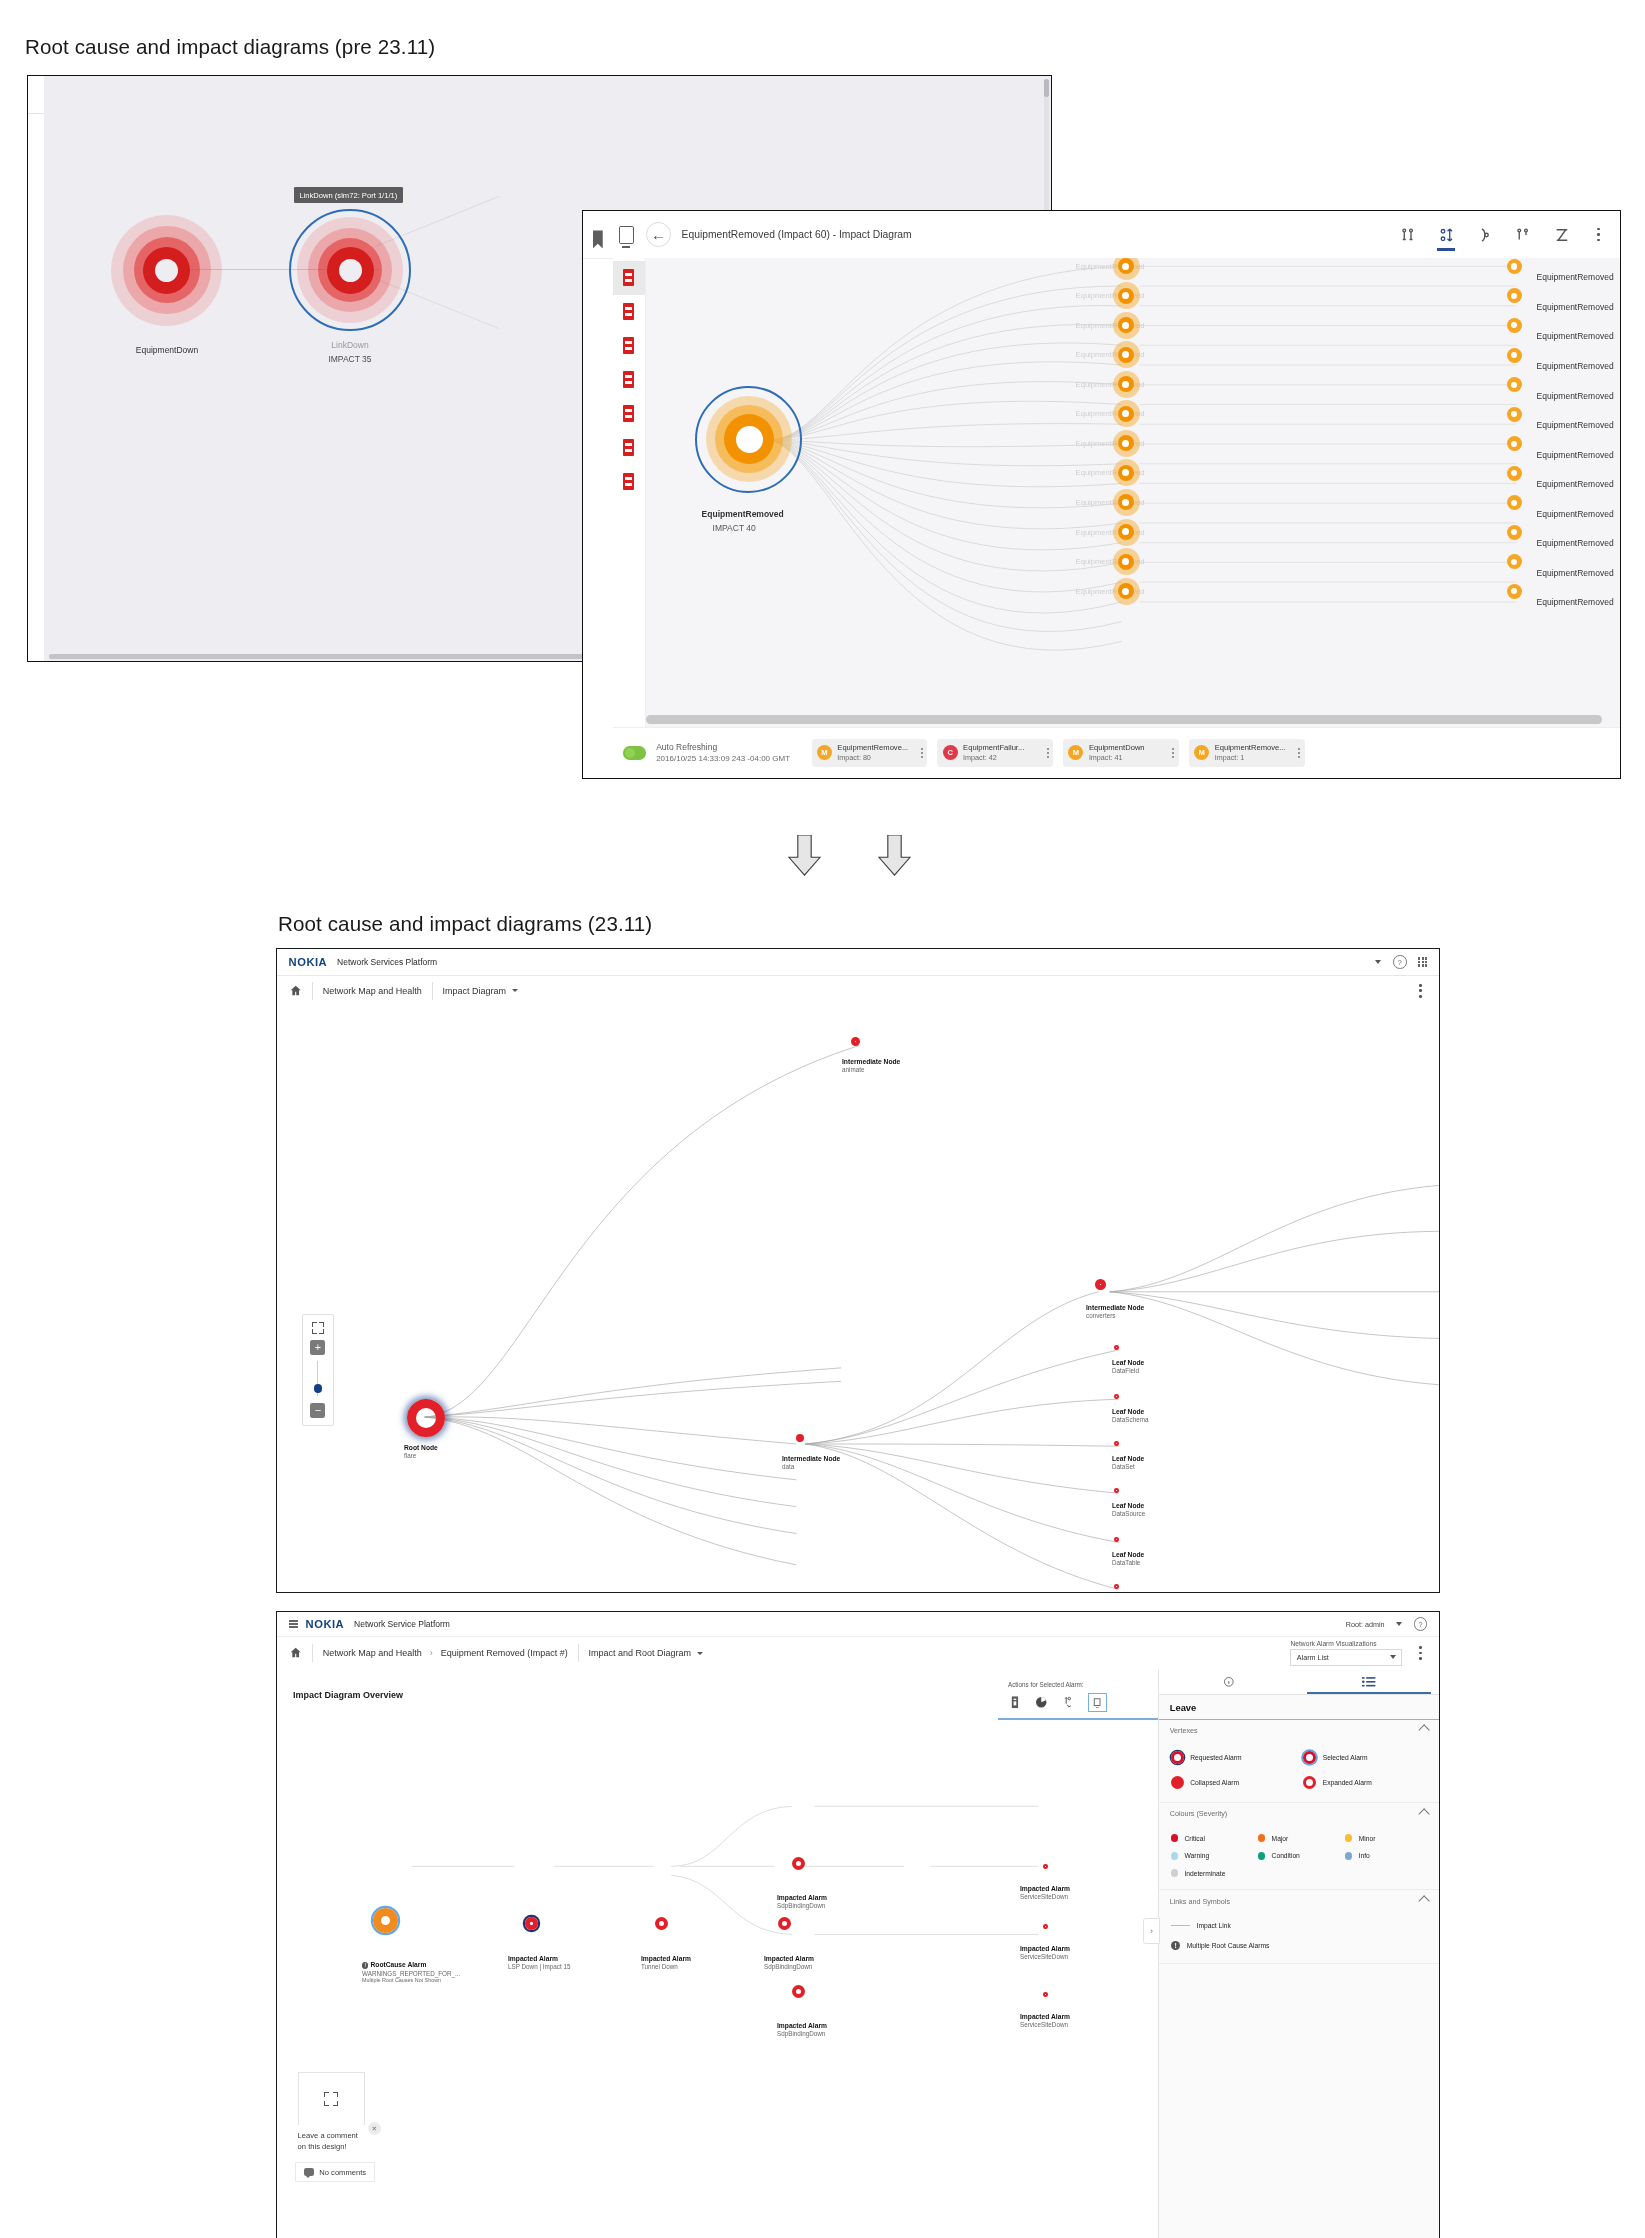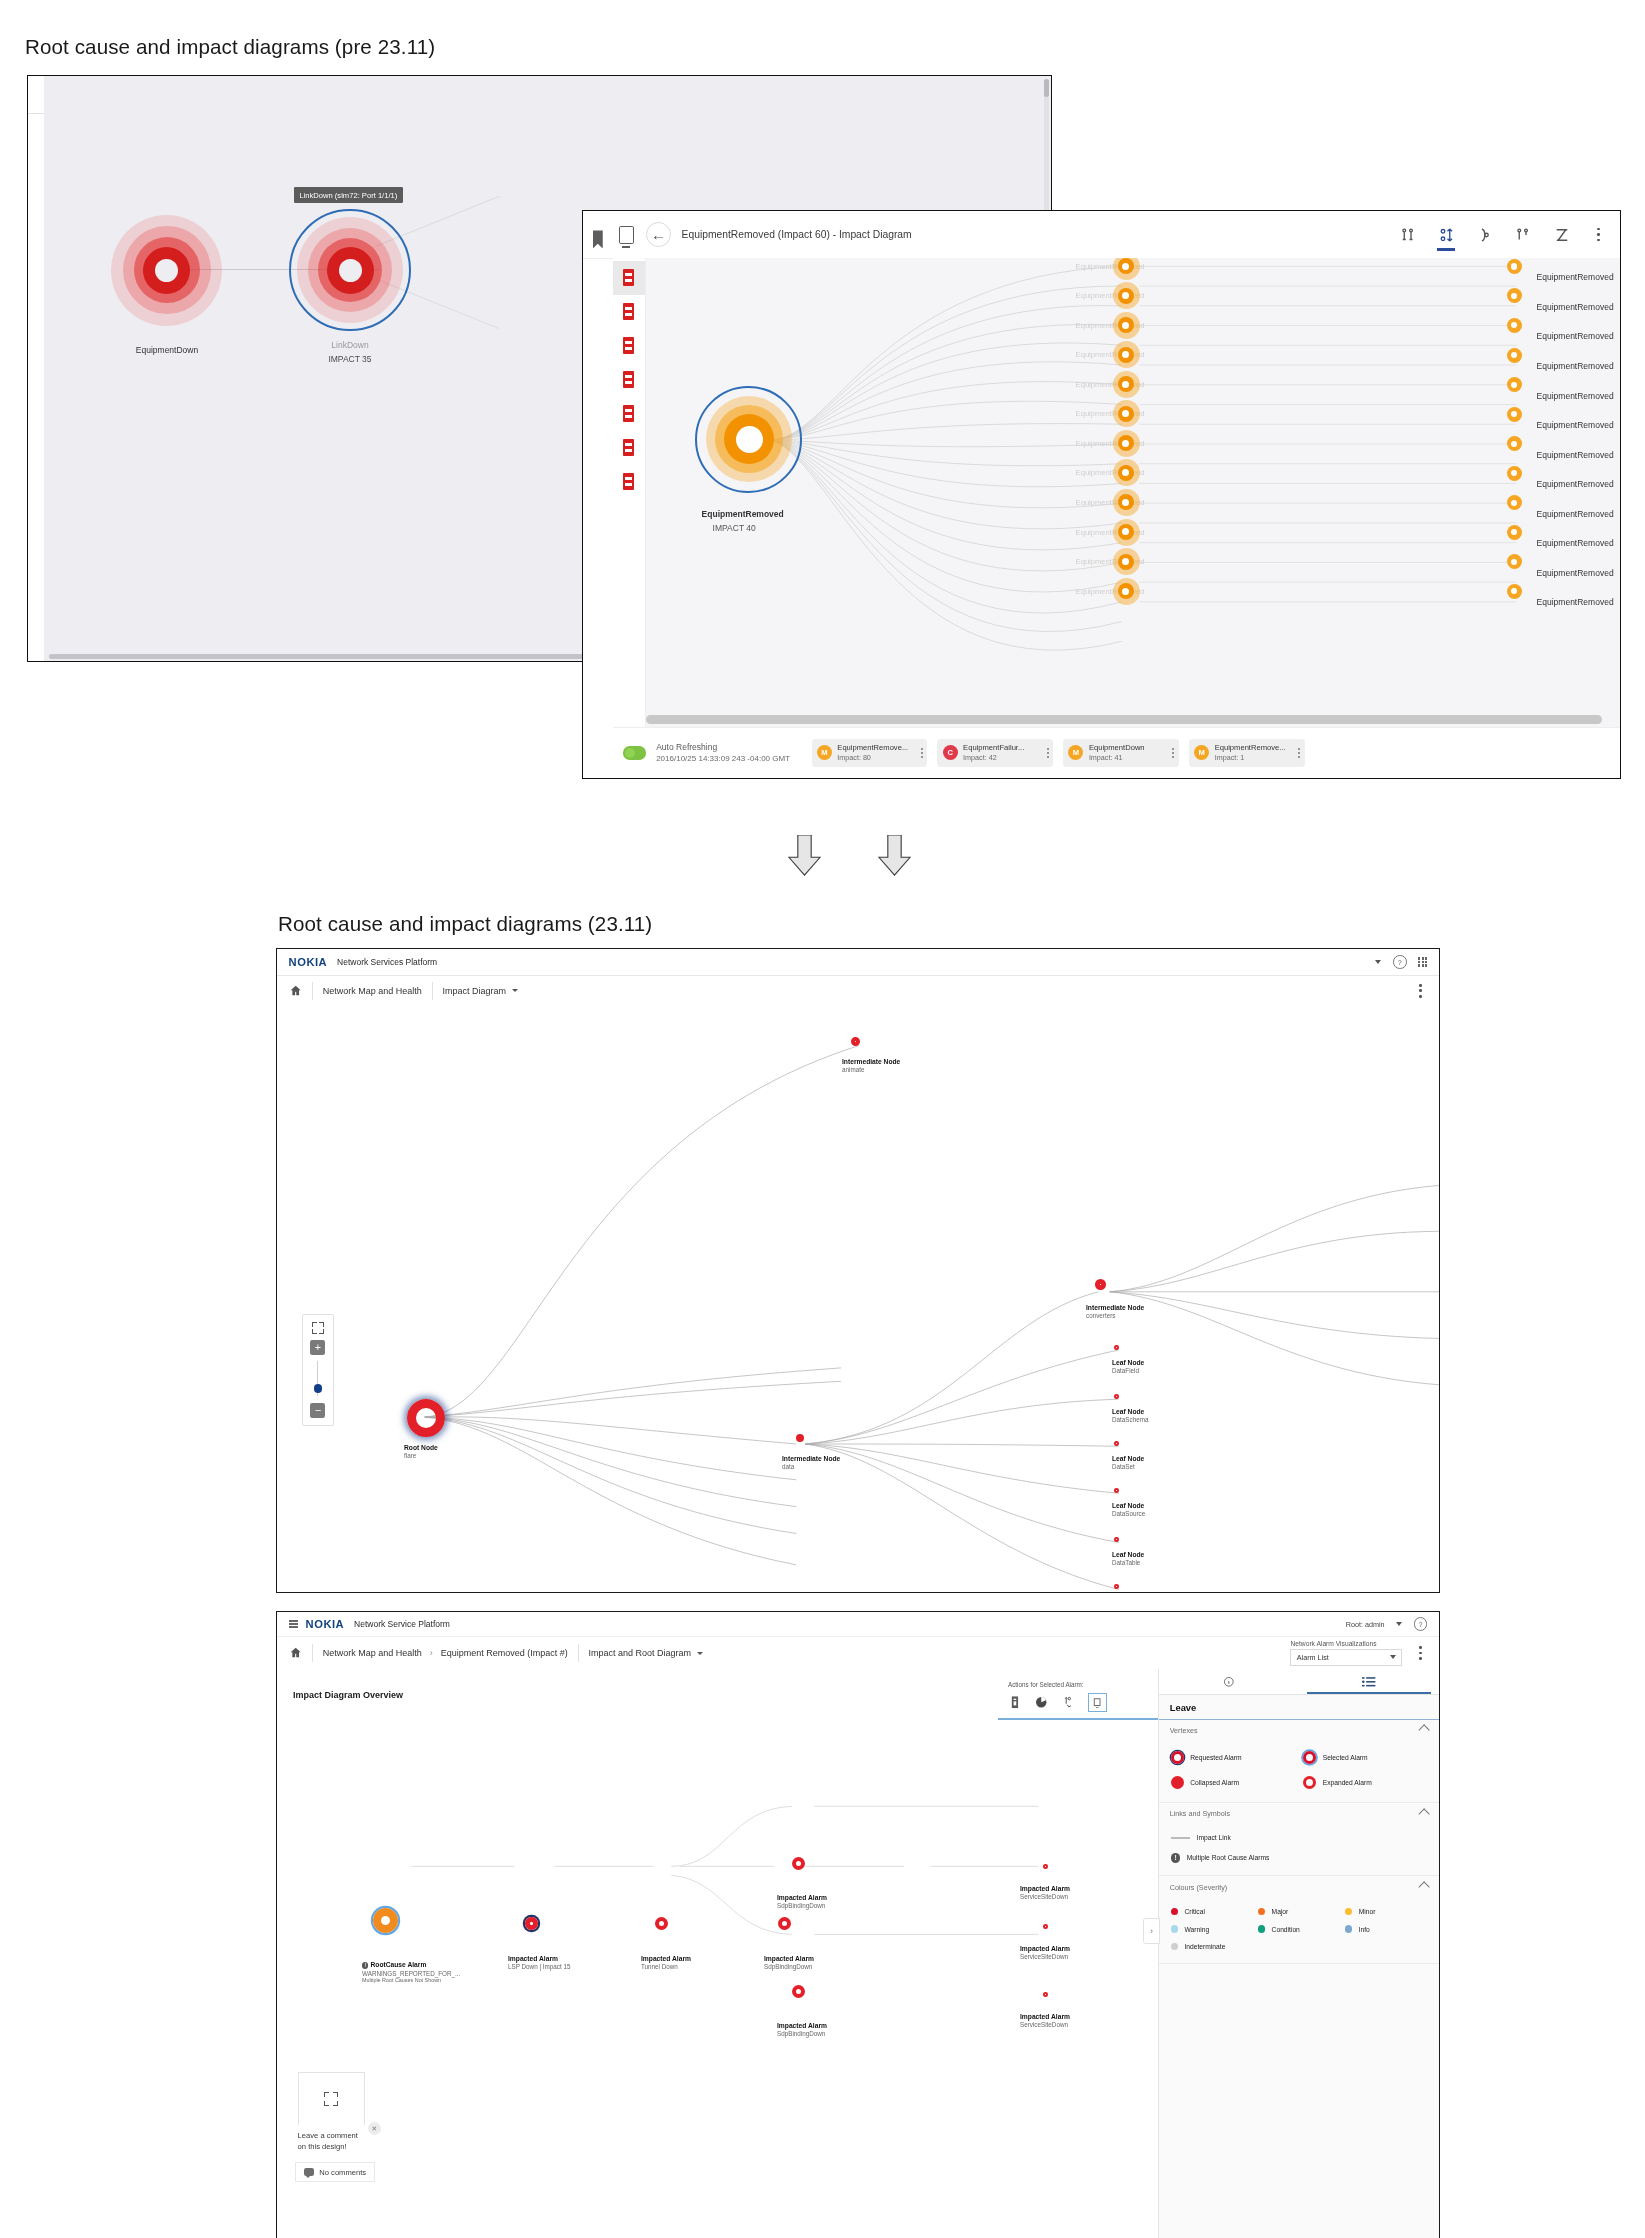--- a/index.html
+++ b/index.html
@@ -823,70 +823,70 @@
               </div>
             <div class="litem">
                 <span class="ring" style="border:3.1px solid #e3202a;"></span>
                 <span>Expanded Alarm</span>
               </div>
           </div>
         </div>
 
         <div class="lsec">
           <div class="lsechead">
+            <span>Colours (Severity)</span>
+            <span class="chev"></span>
+          </div>
+          <div class="lgrid3" id="sevgrid">
+              <div class="litem">
+                <span class="dot" style="background:#d8112a"></span>
+                <span>Critical</span>
+              </div>
+              <div class="litem">
+                <span class="dot" style="background:#f37021"></span>
+                <span>Major</span>
+              </div>
+              <div class="litem">
+                <span class="dot" style="background:#fbbc2e"></span>
+                <span>Minor</span>
+              </div>
+              <div class="litem">
+                <span class="dot" style="background:#a9d9ea"></span>
+                <span>Warning</span>
+              </div>
+              <div class="litem">
+                <span class="dot" style="background:#0fa07e"></span>
+                <span>Condition</span>
+              </div>
+              <div class="litem">
+                <span class="dot" style="background:#7fa8cf"></span>
+                <span>Info</span>
+              </div>
+              <div class="litem">
+                <span class="dot" style="background:#cfcfcf"></span>
+                <span>Indeterminate</span>
+              </div>
+            </div>
+        </div>
+
+        <div class="lsec">
+          <div class="lsechead">
             <span>Links and Symbols</span>
             <span class="chev"></span>
           </div>
           <div style="padding:9.9px 11.6px 12.5px;display:flex;flex-direction:column;gap:11.6px;">
             <div class="litem">
                 <span class="lline"></span>
                 <span>Impact Link</span>
               </div>
             <div class="litem">
                 <span class="excl">!</span>
                 <span>Multiple Root Cause Alarms</span>
               </div>
           </div>
         </div>
-
-        <div class="lsec">
-          <div class="lsechead">
-            <span>Colours (Severity)</span>
-            <span class="chev"></span>
-          </div>
-          <div class="lgrid3" id="sevgrid">
-              <div class="litem">
-                <span class="dot" style="background:#d8112a"></span>
-                <span>Critical</span>
-              </div>
-              <div class="litem">
-                <span class="dot" style="background:#f37021"></span>
-                <span>Major</span>
-              </div>
-              <div class="litem">
-                <span class="dot" style="background:#fbbc2e"></span>
-                <span>Minor</span>
-              </div>
-              <div class="litem">
-                <span class="dot" style="background:#a9d9ea"></span>
-                <span>Warning</span>
-              </div>
-              <div class="litem">
-                <span class="dot" style="background:#0fa07e"></span>
-                <span>Condition</span>
-              </div>
-              <div class="litem">
-                <span class="dot" style="background:#7fa8cf"></span>
-                <span>Info</span>
-              </div>
-              <div class="litem">
-                <span class="dot" style="background:#cfcfcf"></span>
-                <span>Indeterminate</span>
-              </div>
-            </div>
-        </div>
       </div>
       <div class="colpanel" style="left:866px;top:249px;">›</div>
     </div>
   </div>
 
 </div>
 
 
 </body></html>

